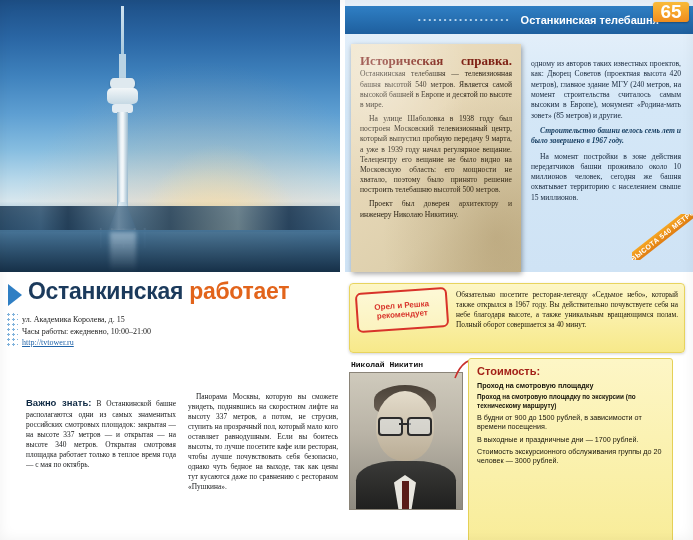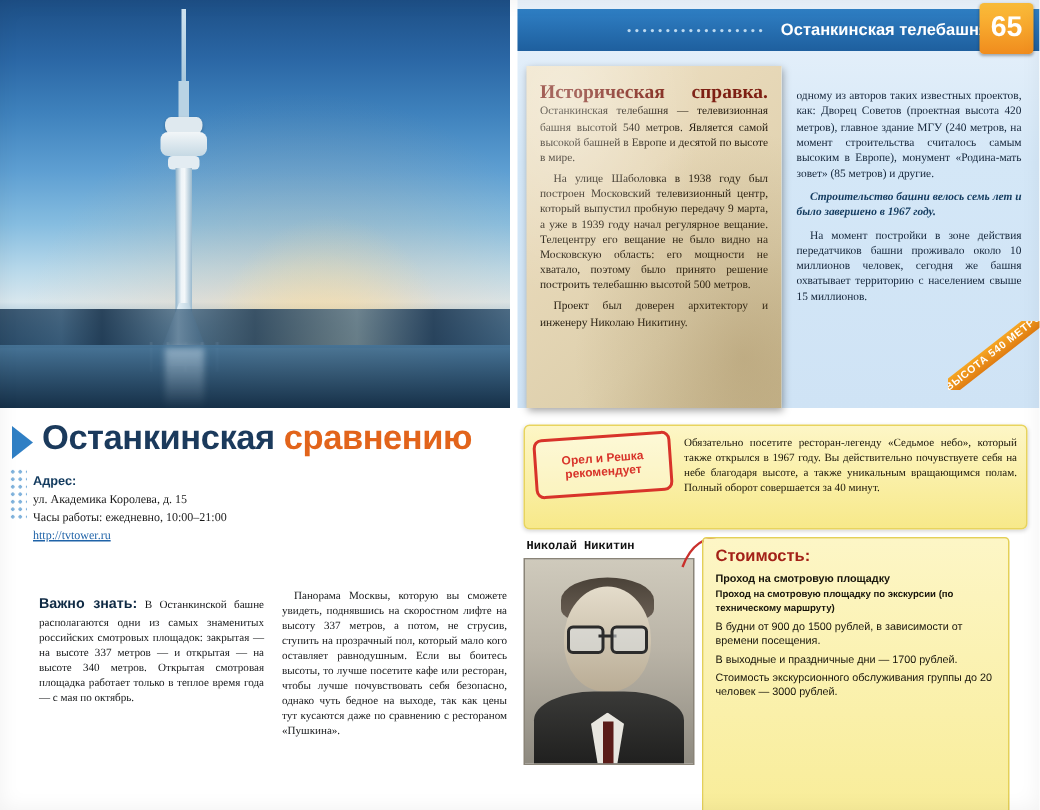--- a/index.html
+++ b/index.html
@@ -95,21 +95,21 @@
     display:flex; align-items:center; justify-content:flex-end;
   }
   .headerbar .hb-dots {
     flex:0 0 auto; margin-right:10px; color:#bcd9f0; font-size:9px; letter-spacing:2px;
   }
   .headerbar .hb-title {
     color:#ffffff; font-family:"Liberation Sans", sans-serif;
     font-size:11px; font-weight:bold; margin-right:34px;
   }
   .pagenum {
-    position:absolute; right:4px; top:2px; width:36px; height:34px;
+    position:absolute; right:4px; top:2px; width:36px; height:20px;
     background:linear-gradient(to bottom,#fdbf3b,#f08c1d);
     border-radius:3px; color:#fff; font-family:"Liberation Sans", sans-serif;
     font-size:19px; font-weight:bold; display:flex; align-items:center; justify-content:center;
     box-shadow:0 1px 2px rgba(0,0,0,.3);
   }
 
   
   .parchment {
     position:absolute; left:351px; top:44px; width:170px; height:228px;
     background:linear-gradient(140deg,#efe3c8 0%,#e7d8b8 35%,#ded0ad 70%,#cfbf97 100%);
@@ -325,26 +325,25 @@
   </div>
 
   <div class="corner-ribbon">
     <span>ВЫСОТА 540 МЕТРОВ</span>
   </div>
 
   <div class="titlewrap">
     <div class="title-arrow"></div>
     <h1 class="maintitle">
       <span>Останкинская</span>
-      <span class="accent">сравнению</span>
+      <span class="accent">работает</span>
     </h1>
   </div>
   <div class="dots-left"></div>
   <div class="addr">
-    <span class="lbl">Адрес:</span>
     <span>ул. Академика Королева, д. 15</span><br>
     <span>Часы работы: ежедневно, 10:00–21:00</span><br>
     <a class="site" href="#">http://tvtower.ru</a>
   </div>
 
   <div class="article">
     <p class="lead">
       </p><h4>Важно знать:</h4>
       <span>В Останкинской башне располагаются одни из самых знаменитых российских смотровых площадок: закрытая — на высоте 337 метров — и открытая — на высоте 340 метров. Открытая смотровая площадка работает только в теплое время года — с мая по октябрь.</span>
     <p></p>

